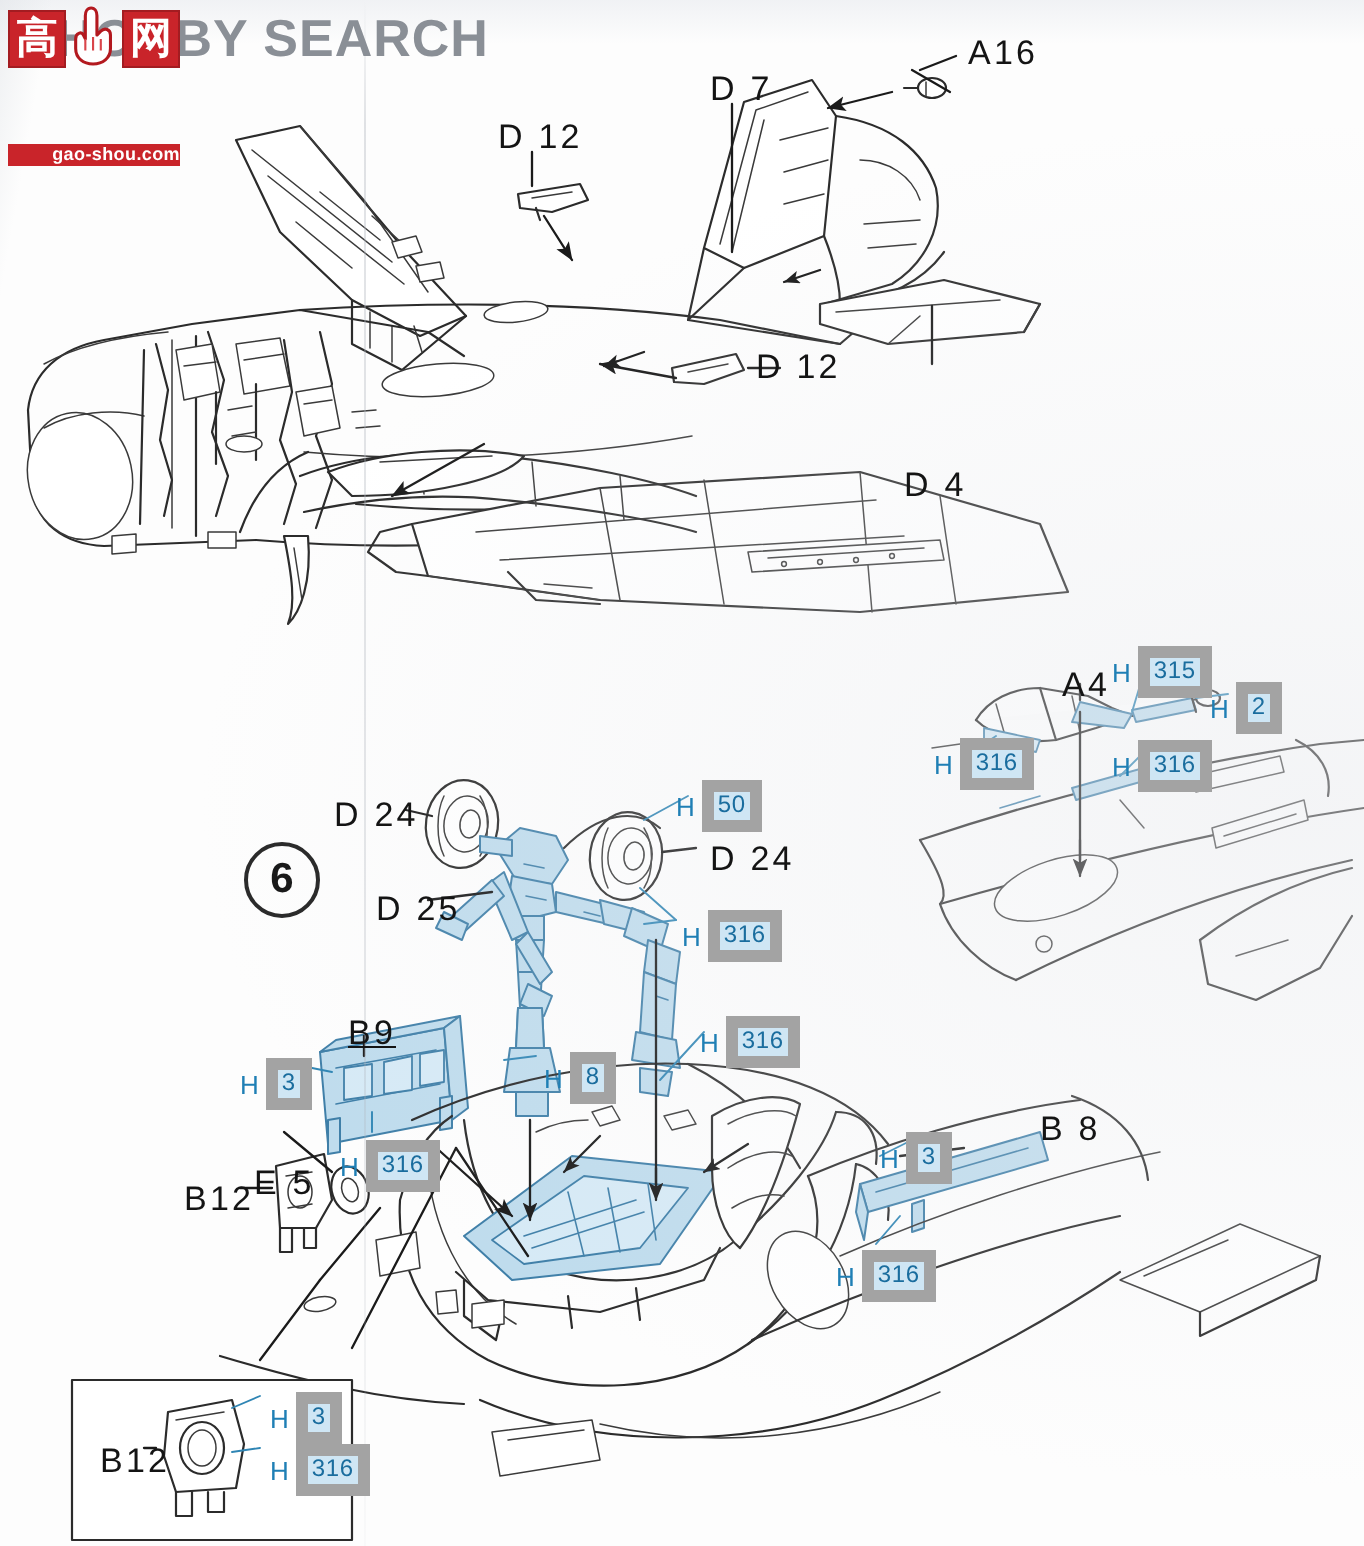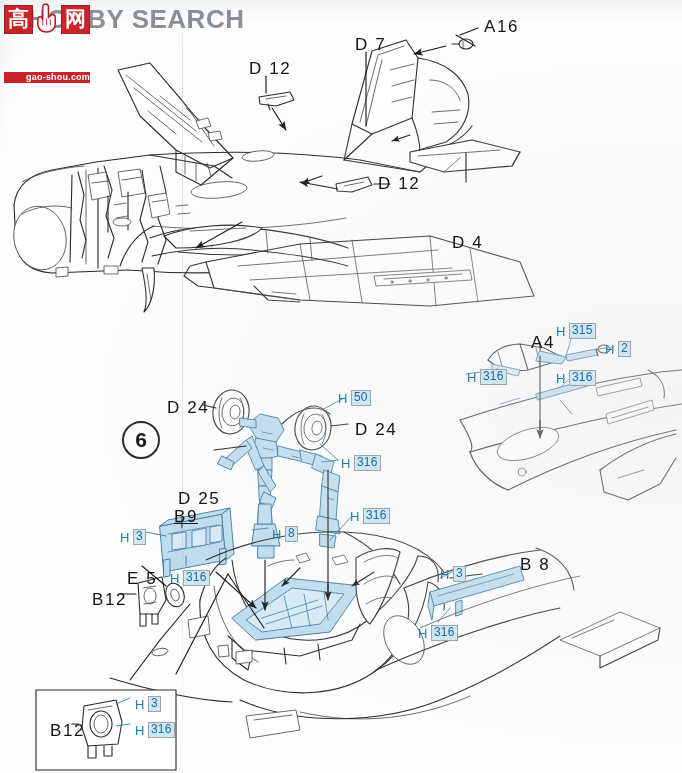--- a/index.html
+++ b/index.html
@@ -132,21 +132,21 @@
   .lbl-paint {
     font-size: 13px;
     letter-spacing: 0.5px;
     color: #1f7fb5;
     display: flex;
     align-items: center;
     gap: 3px;
   }
   .lbl-paint .pcode {
     background: #cfe6f4;
-    border: 1px solid #a3a3a3;
+    border: 6px solid #a3a3a3;
     padding: 0 2px 1px 2px;
     color: #1a6d9e;
     font-size: 12px;
     letter-spacing: 0.3px;
     line-height: 13px;
   }
   .step-badge {
     position: absolute;
     width: 34px;
     height: 34px;
@@ -604,21 +604,21 @@
   </div>
 
   <div class="lbl lbl-part" style="left:167px; top:399px;">D 24</div>
   <div class="lbl lbl-part" style="left:355px; top:421px;">D 24</div>
 
   <div class="lbl lbl-paint" style="left:338px; top:390px;">
     <span>H</span>
     <span class="pcode">50</span>
   </div>
 
-  <div class="lbl lbl-part" style="left:178px; top:446px;margin-top:44px;">D 25</div>
+  <div class="lbl lbl-part" style="left:188px; top:446px;">D 25</div>
 
   <div class="lbl lbl-paint" style="left:341px; top:455px;">
     <span>H</span>
     <span class="pcode">316</span>
   </div>
 
   <div class="lbl lbl-part" style="left:174px; top:508px;text-decoration:underline;">B9</div>
 
   <div class="lbl lbl-paint" style="left:120px; top:529px;">
     <span>H</span>
@@ -630,21 +630,21 @@
   </div>
   <div class="lbl lbl-paint" style="left:170px; top:570px;">
     <span>H</span>
     <span class="pcode">316</span>
   </div>
   <div class="lbl lbl-paint" style="left:350px; top:508px;">
     <span>H</span>
     <span class="pcode">316</span>
   </div>
 
-  <div class="lbl lbl-part" style="left:127px; top:570px;text-align:right;">E 5</div>
+  <div class="lbl lbl-part" style="left:127px; top:583px;text-align:right;">E 5</div>
   <div class="lbl lbl-part" style="left:92px;  top:591px;">B12</div>
 
   <div class="lbl lbl-paint" style="left:440px; top:566px;">
     <span>H</span>
     <span class="pcode">3</span>
   </div>
 
   <div class="lbl lbl-part" style="left:484px; top:556px;margin-left:36px;">B 8</div>
 
   <div class="lbl lbl-paint" style="left:418px; top:625px;">

